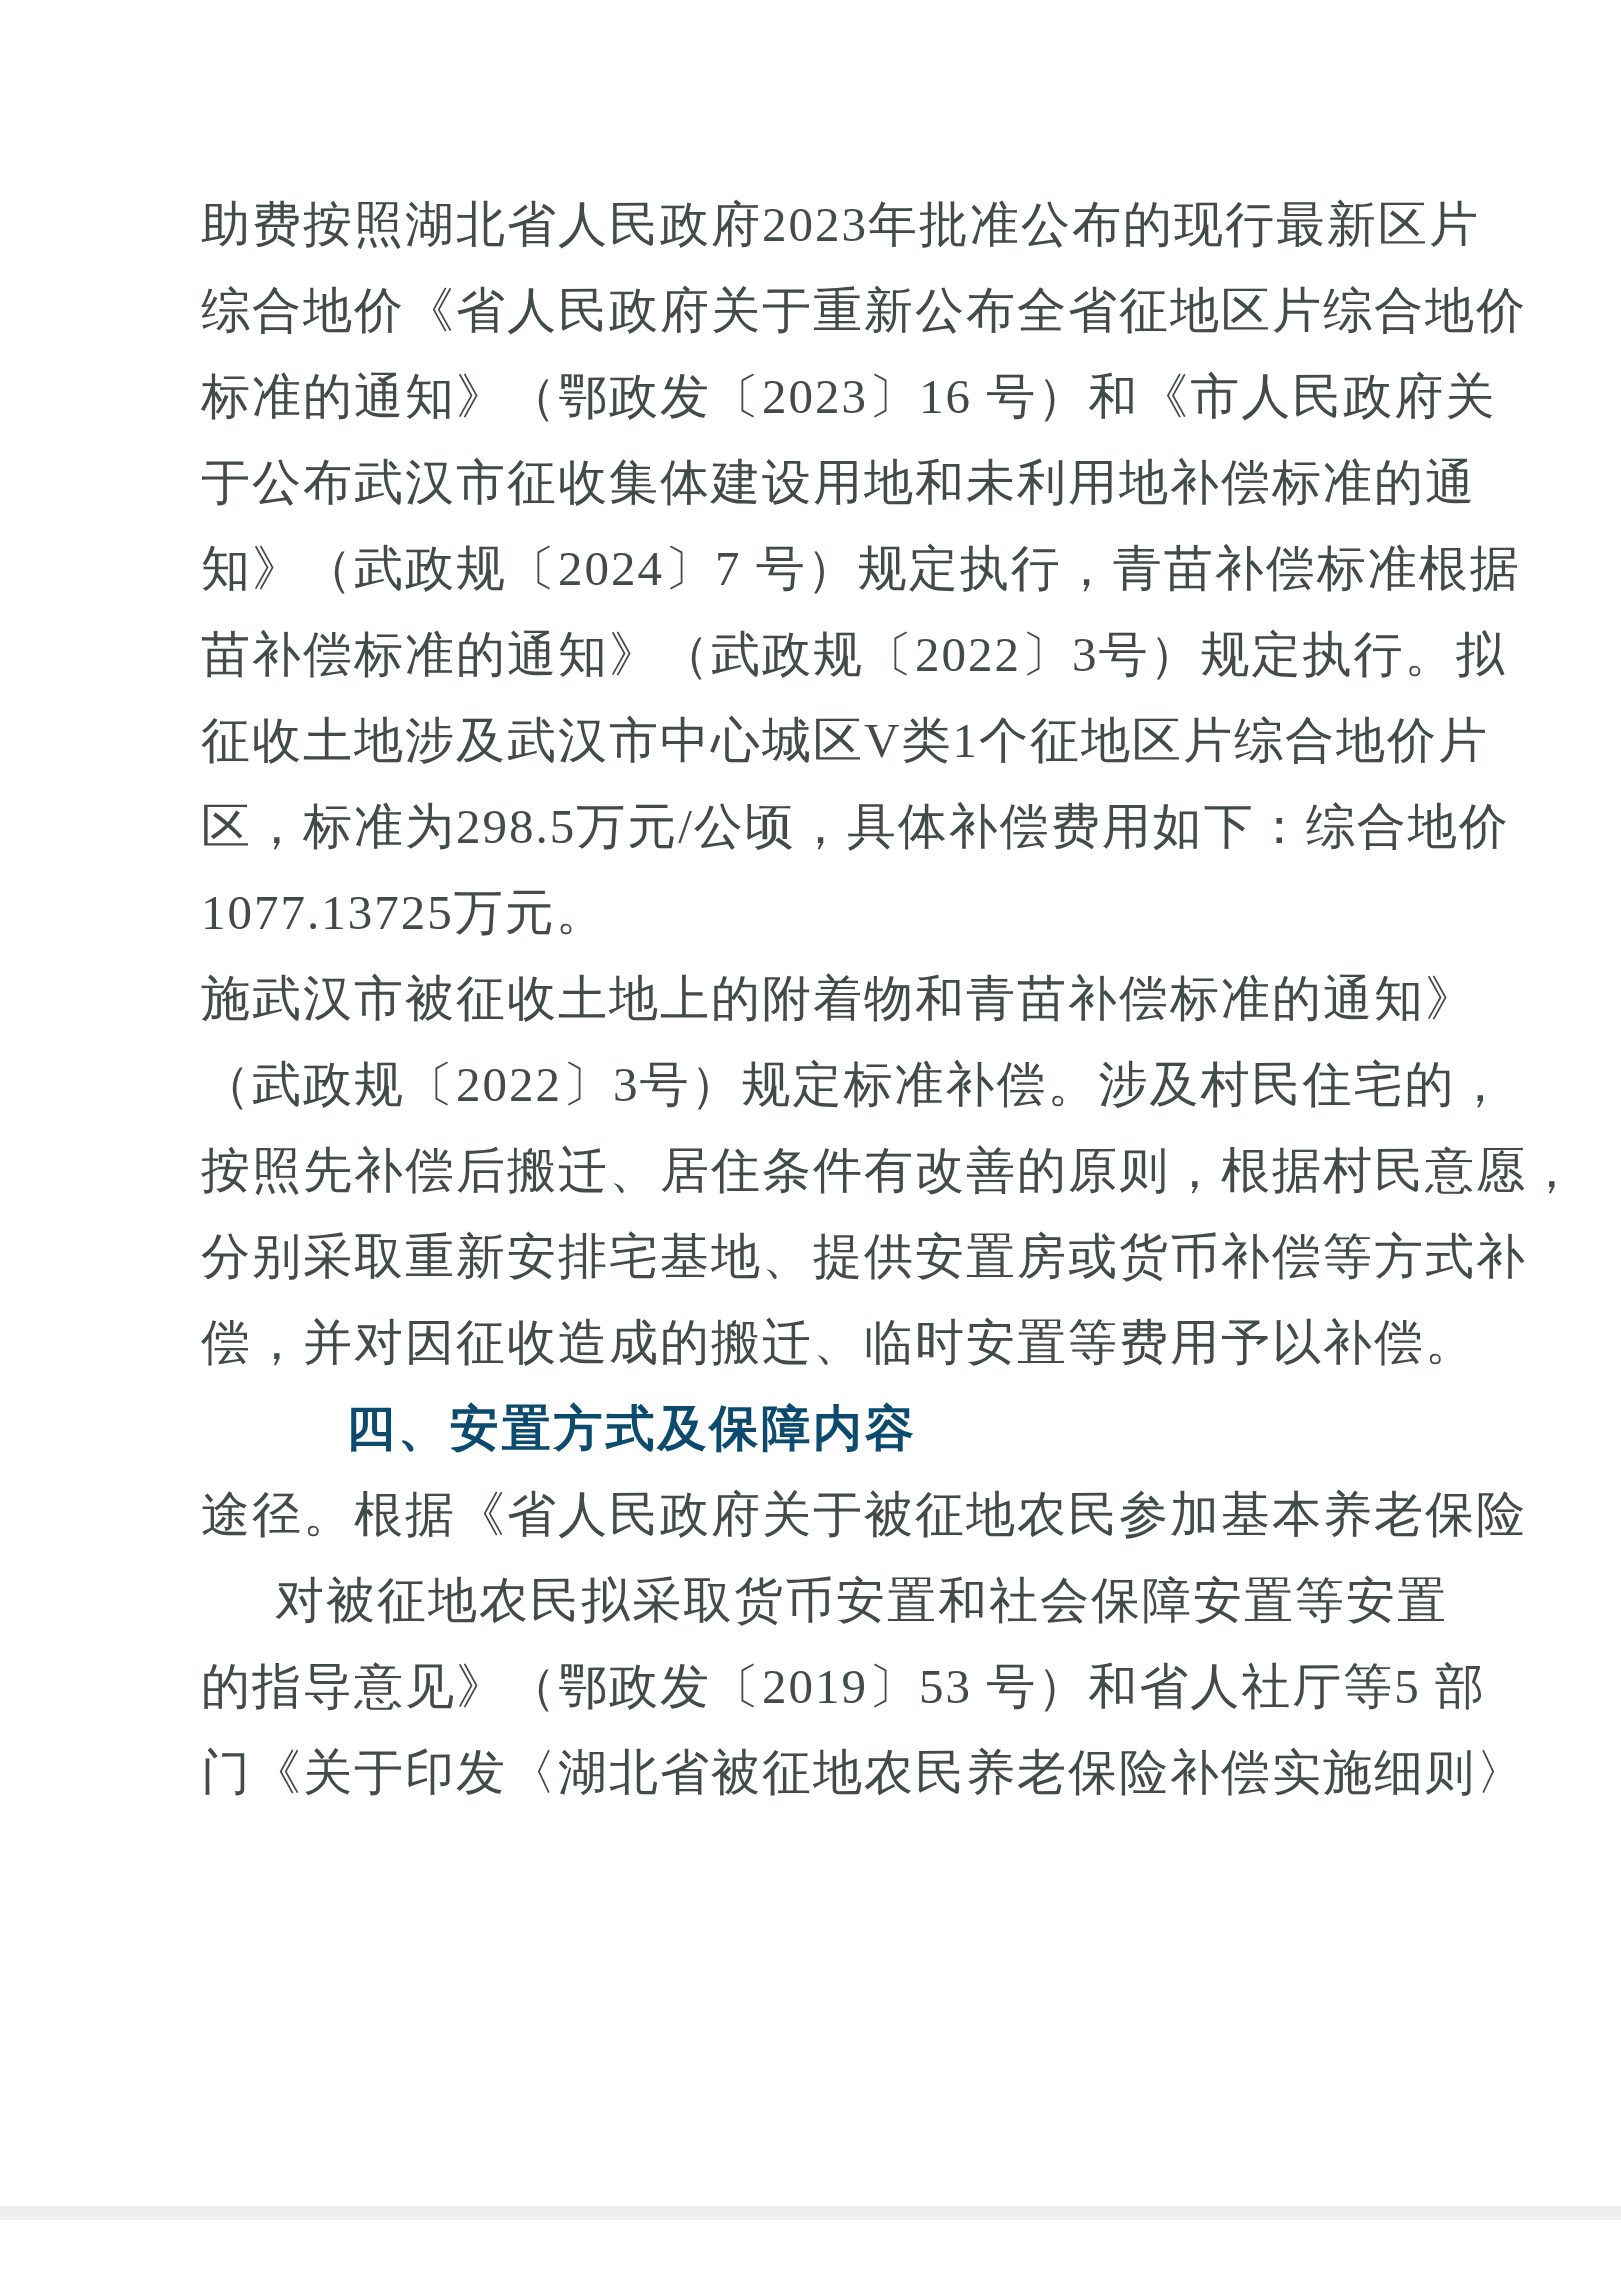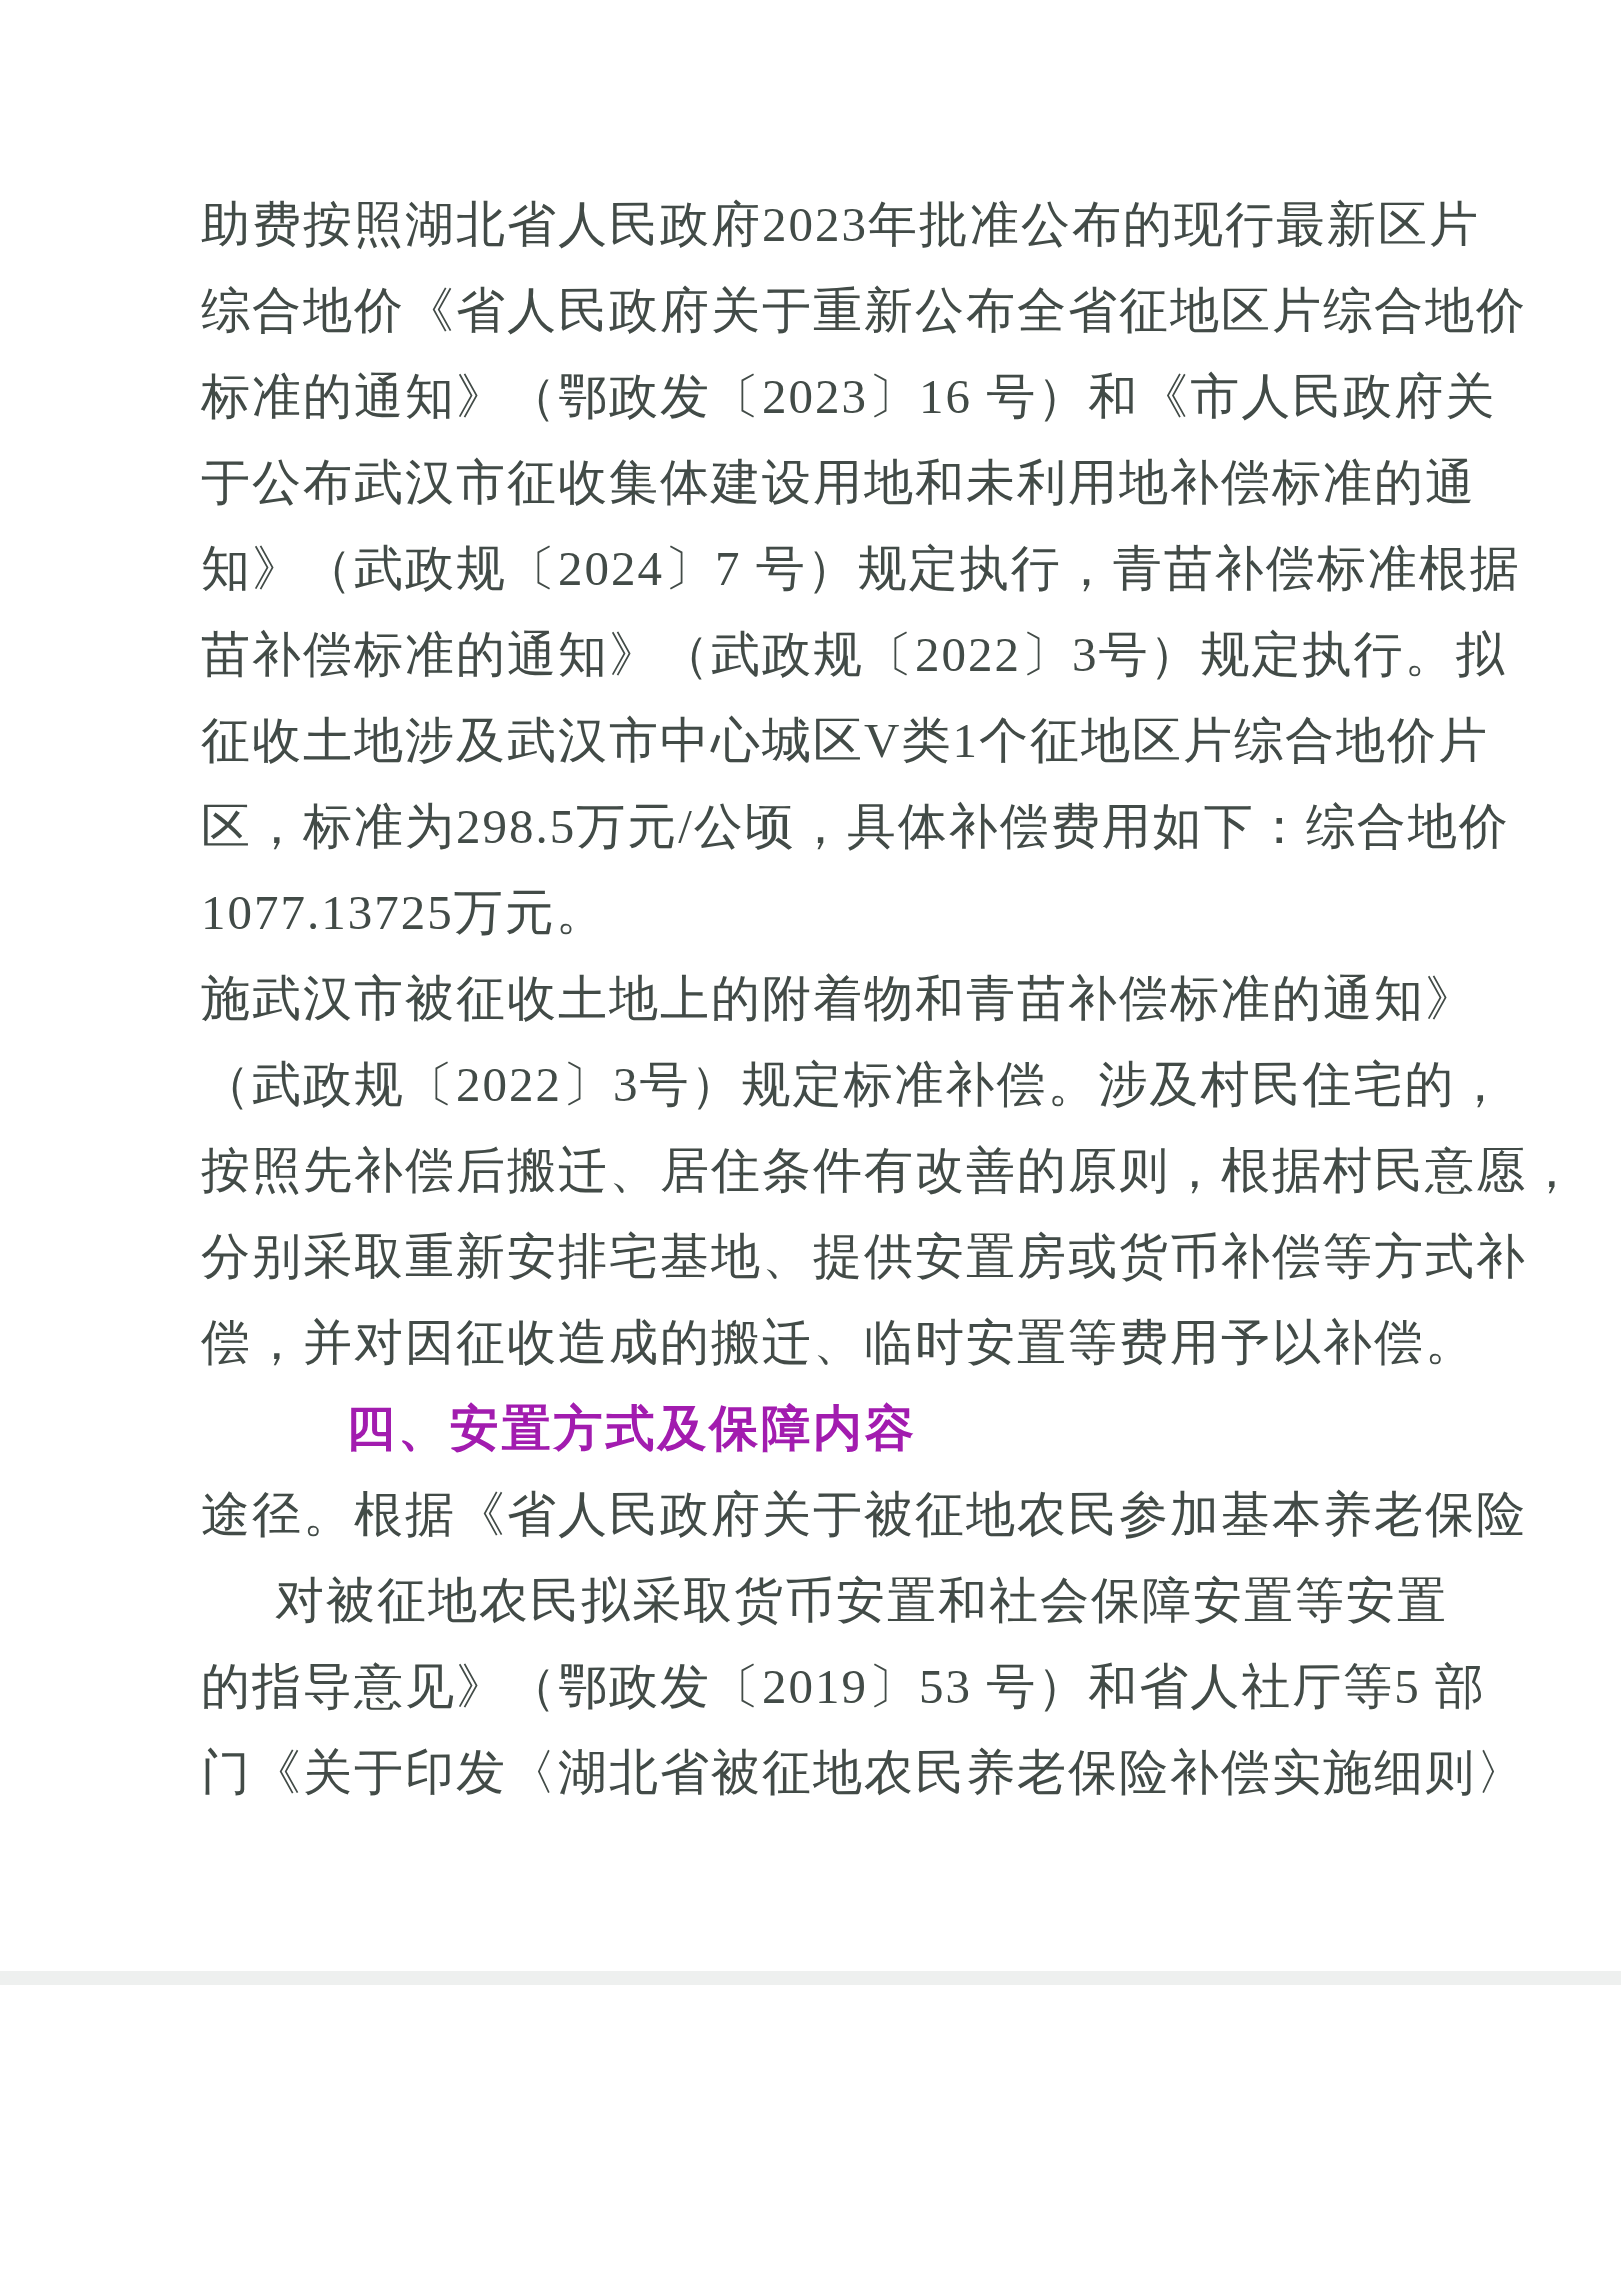--- a/index.html
+++ b/index.html
@@ -3,21 +3,21 @@
 <meta charset="utf-8">
 <style>
   html, body {
     margin: 0;
     padding: 0;
     background: #ffffff;
   }
   .page {
     position: relative;
     width: 1621px;
-    height: 1985px;
+    height: 2220px;
     background: #ffffff;
     overflow: hidden;
   }
   #text-block {
     position: absolute;
     left: 201px;
     top: 182px;
     width: 1313px;
   }
   .line {
@@ -28,21 +28,21 @@
     white-space: nowrap;
     color: #424b47;
     font-family: "Liberation Serif", "DejaVu Serif", serif;
   }
   .line.indent-para { padding-left: 74px; }
   .line.indent-heading { padding-left: 145px; }
   .line.heading {
     font-family: "DejaVu Sans", "Liberation Sans", sans-serif;
     font-weight: bold;
     letter-spacing: 2.9px;
-    color: #a21caf;
+    color: #0c4a6e;
   }
   .lead-bold { font-weight: 600; }
   .bottom-band {
     position: absolute;
     left: 0;
     bottom: 0;
     width: 100%;
     height: 13.7px;
     background: #eef0ef;
   }

